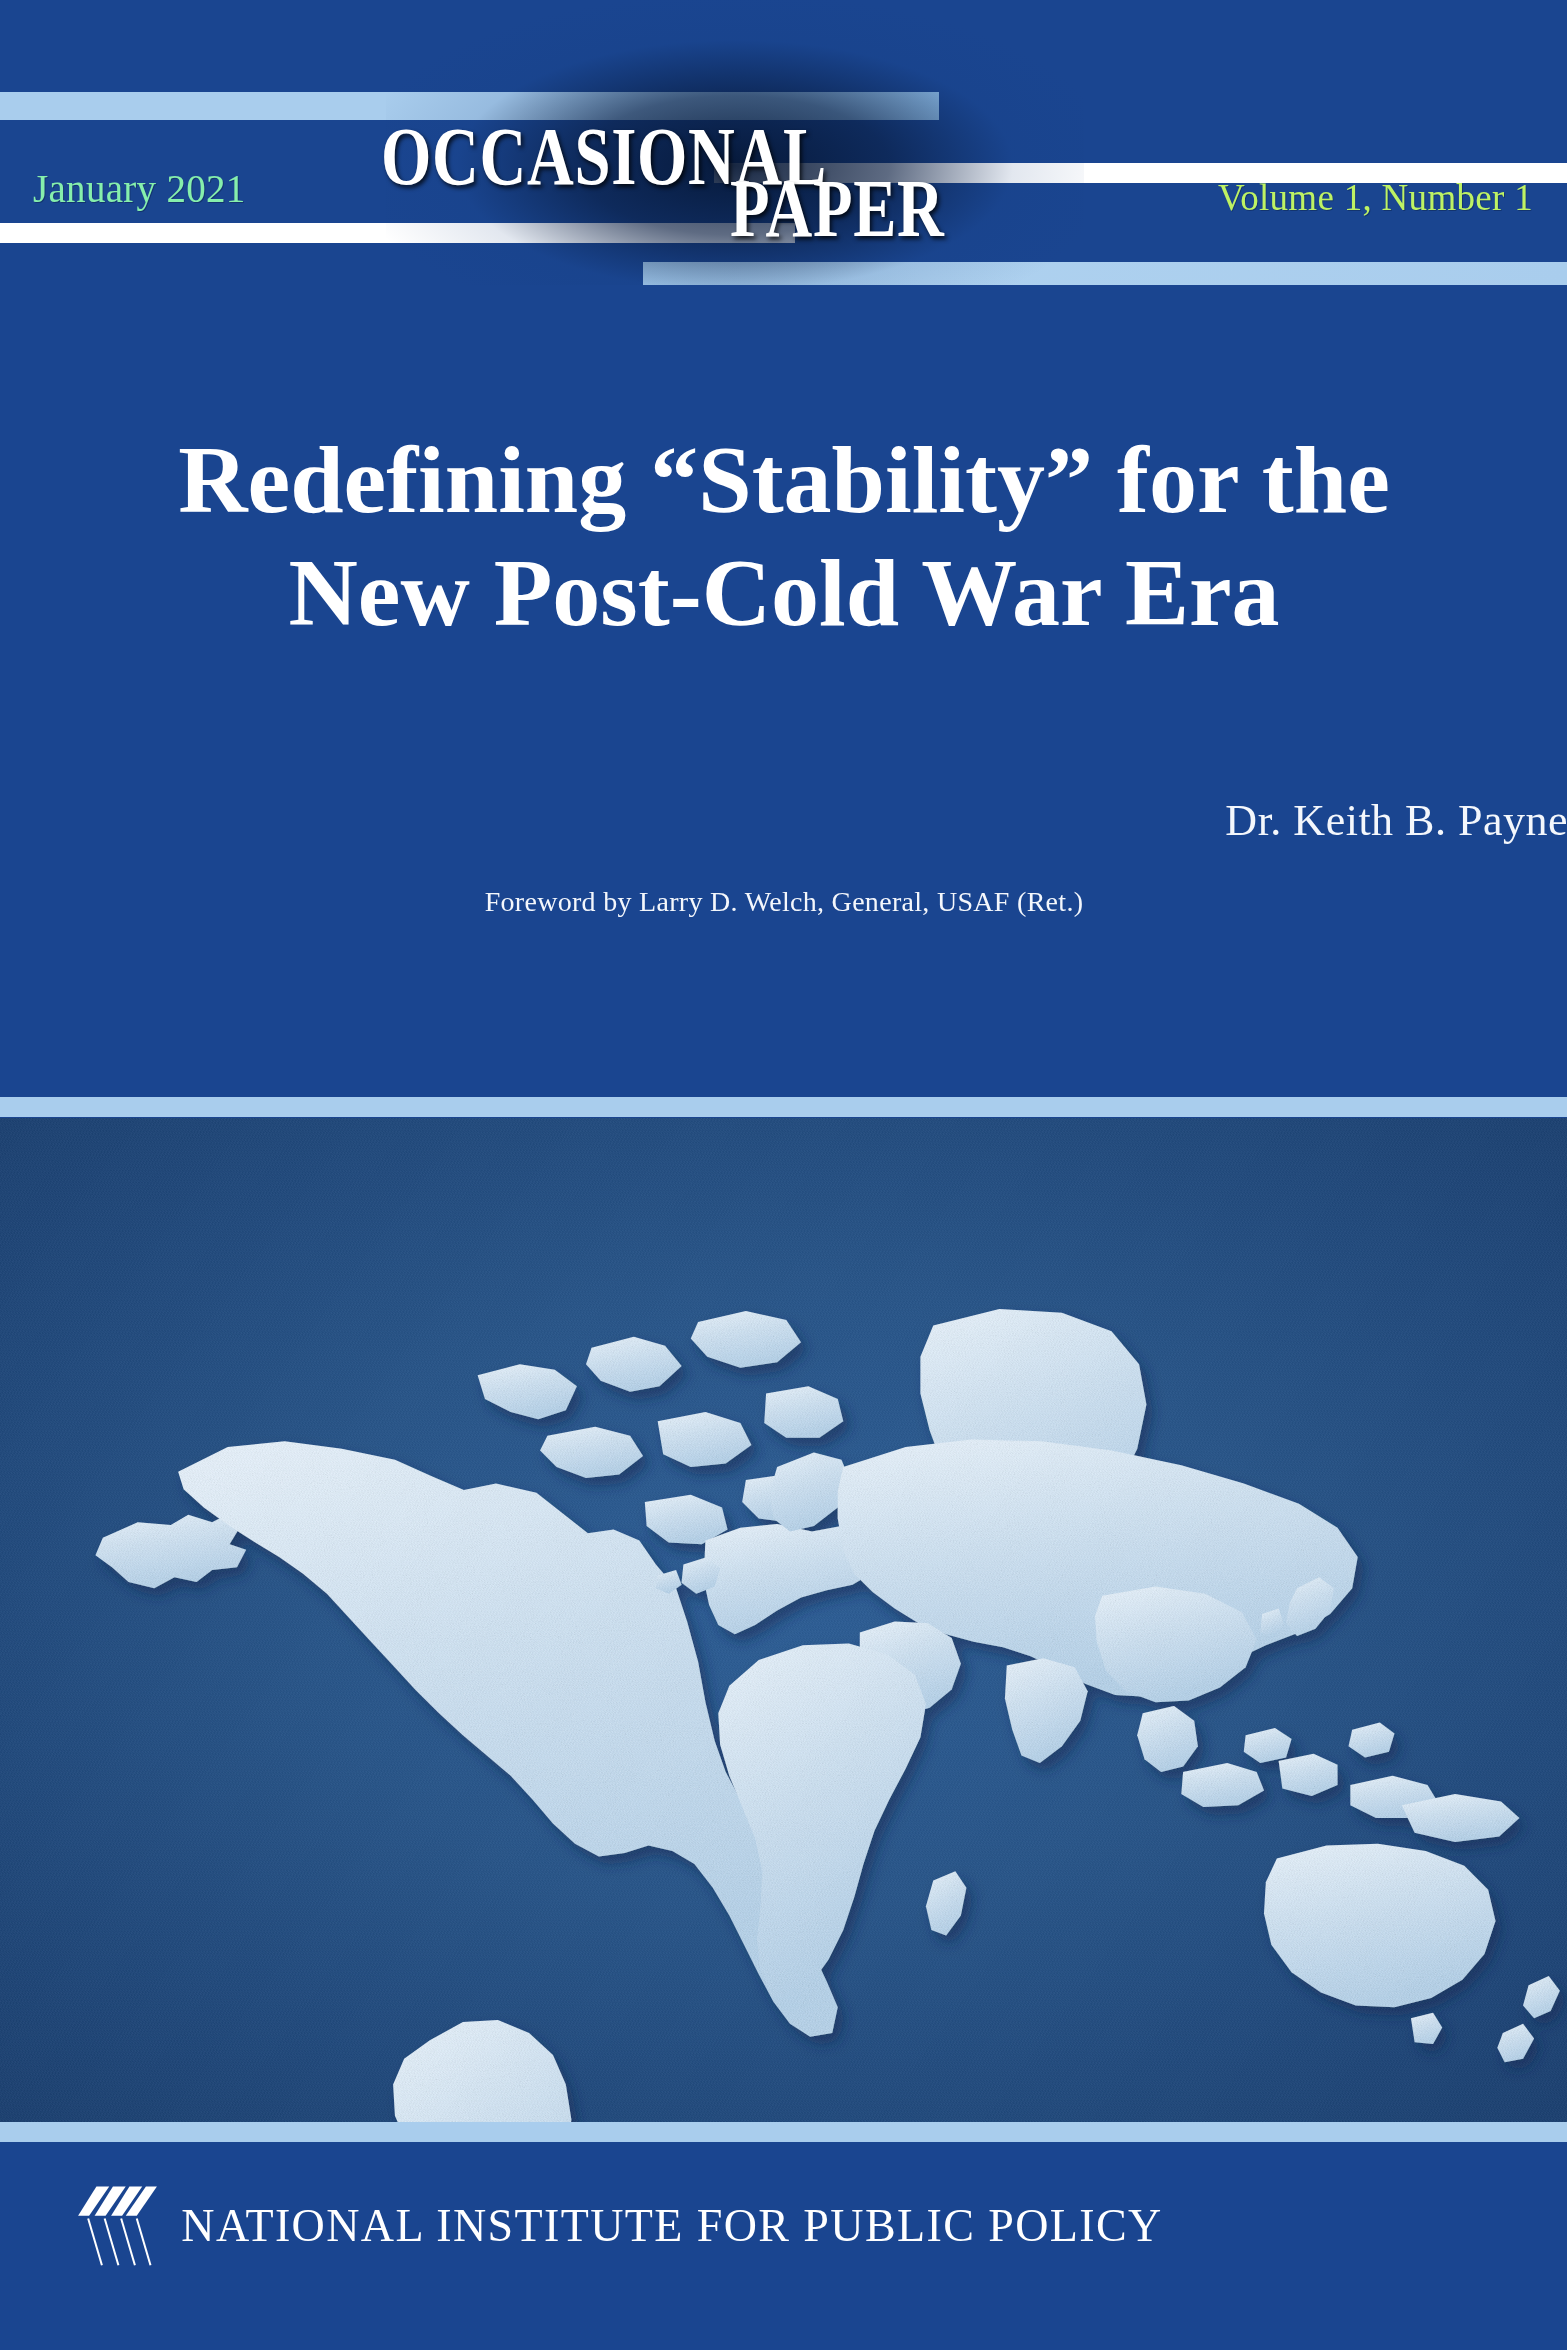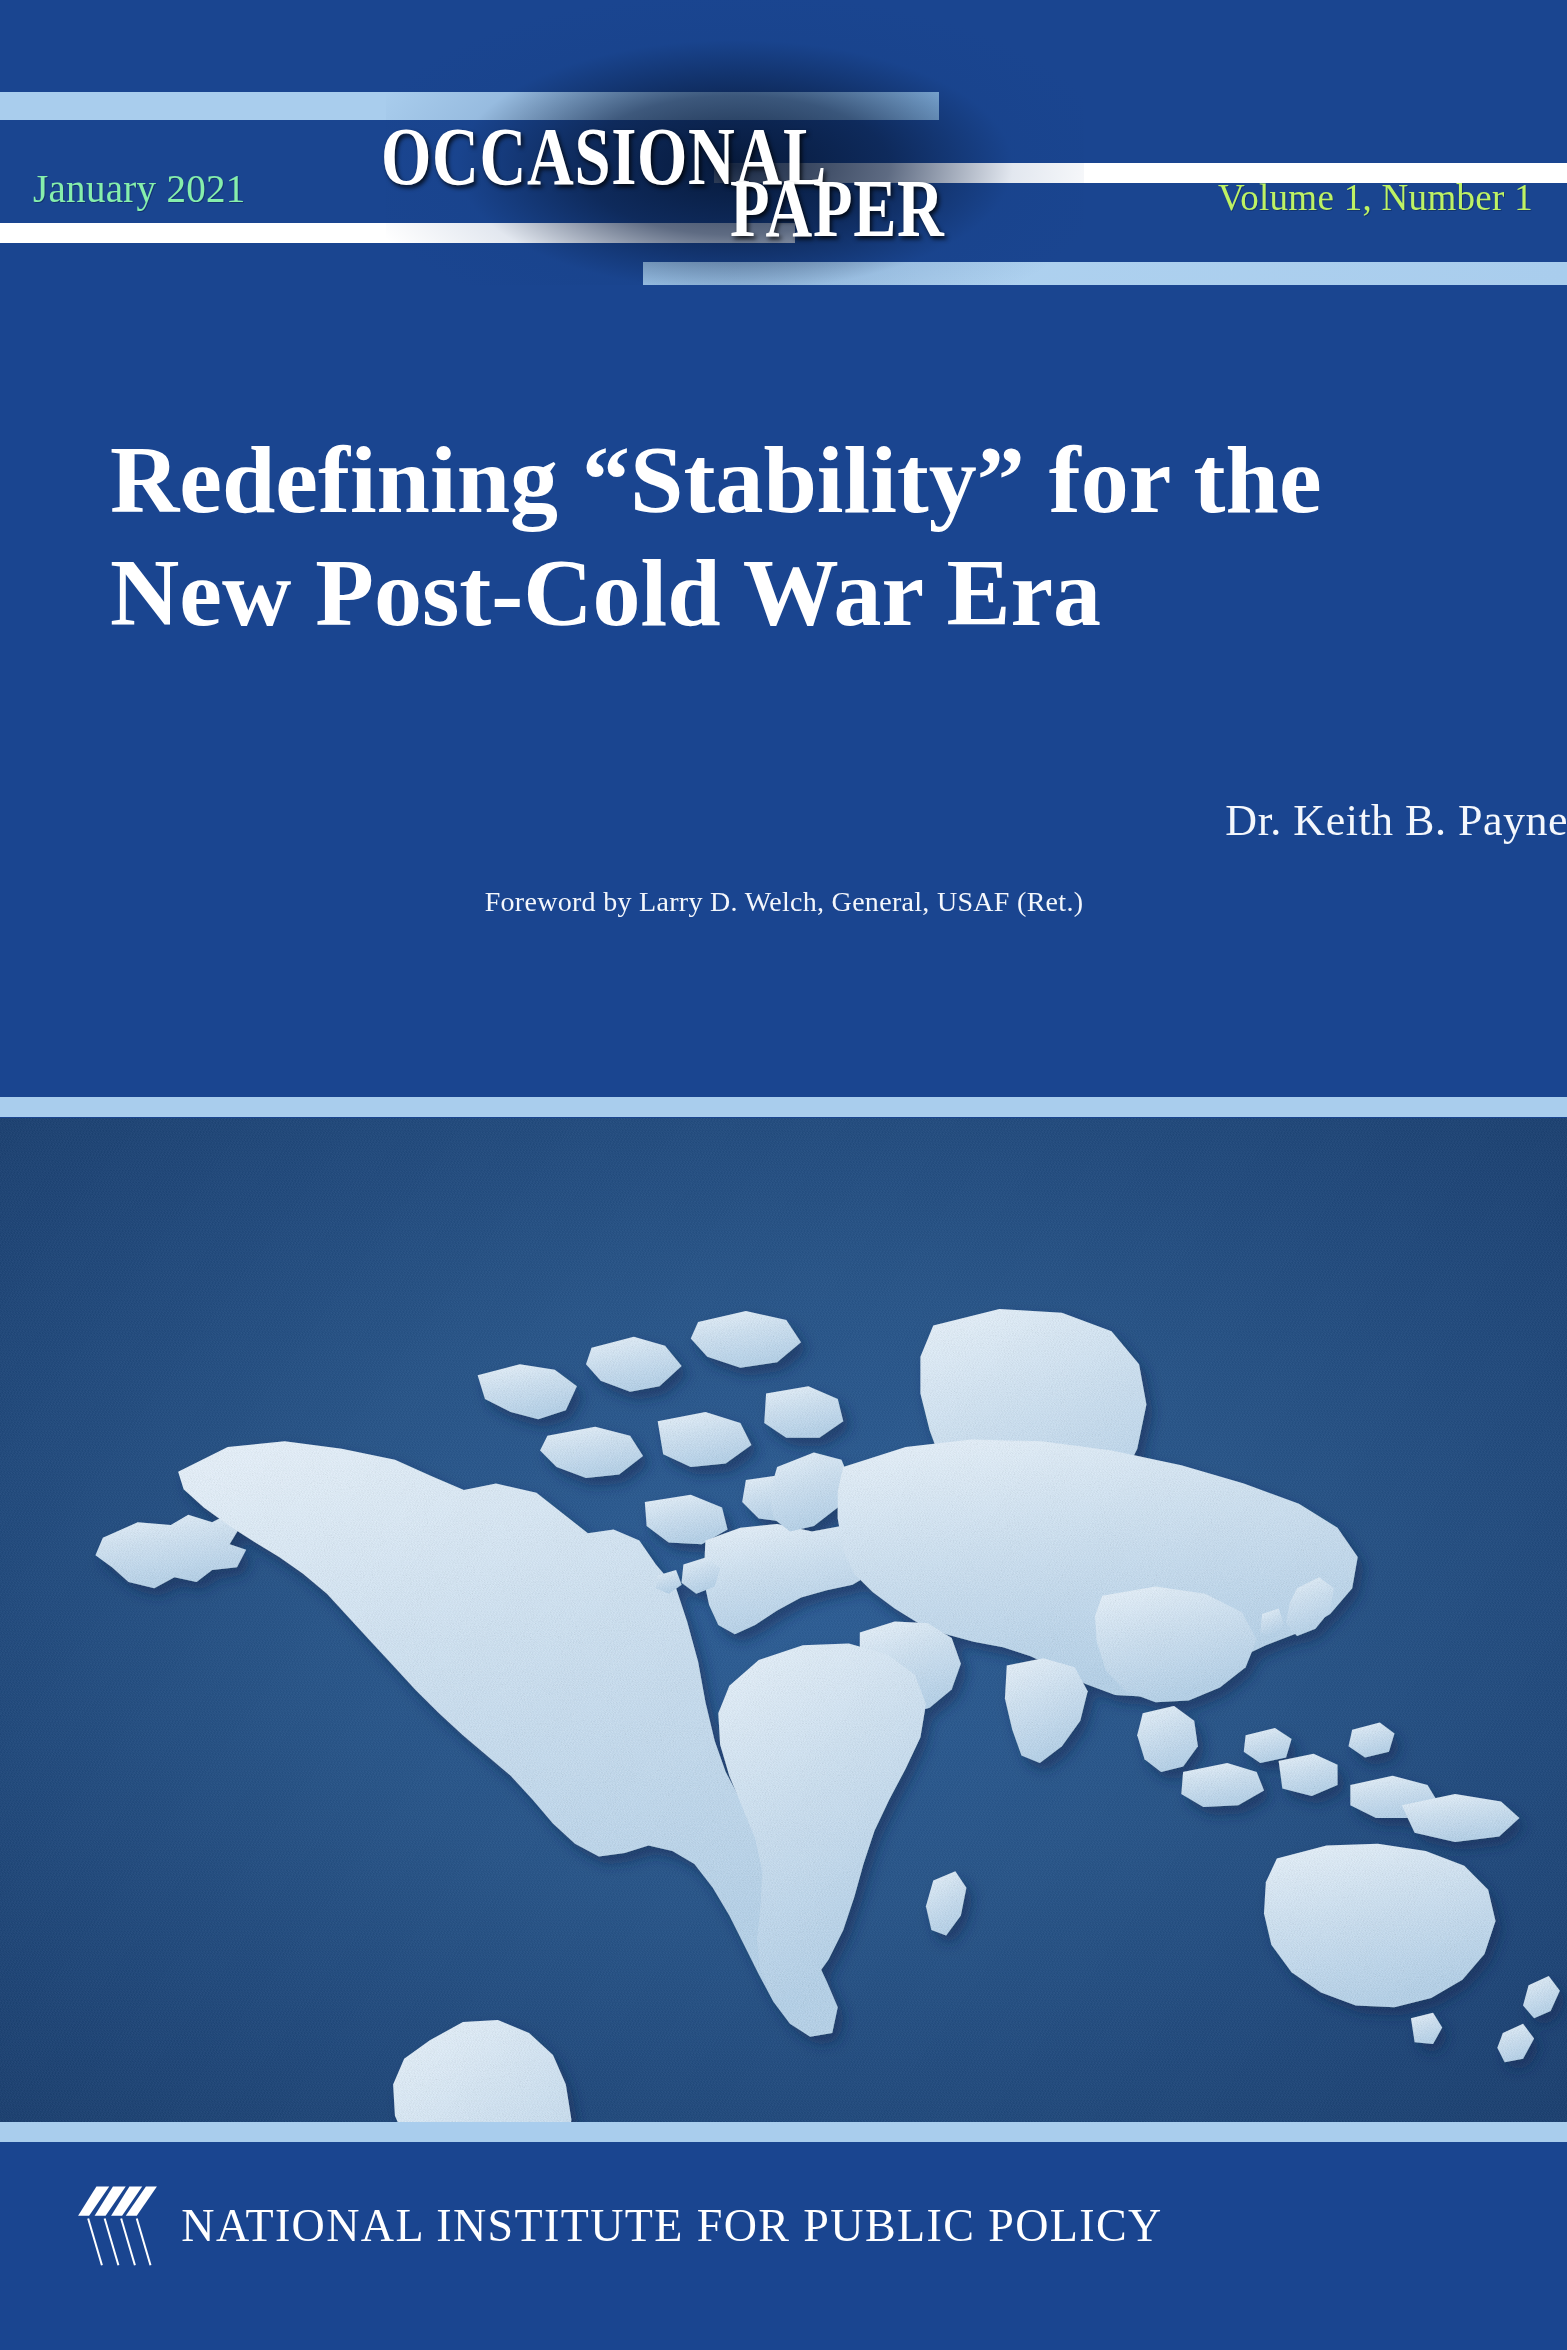--- a/index.html
+++ b/index.html
@@ -137,21 +137,21 @@
     top: 285px;
     width: 1568px;
     height: 813px;
     background: #1a4590;
   }
   .doc-title {
     position: absolute;
     left: 0;
     top: 138px;
     width: 1568px;
-    text-align: left;
+    text-align: center;
     color: #ffffff;
     font-size: 96px;
     font-weight: bold;
     line-height: 1.18;
     letter-spacing: 0px;
     padding: 0 110px;
     box-sizing: border-box;
   }
   .doc-author {
     position: absolute;

